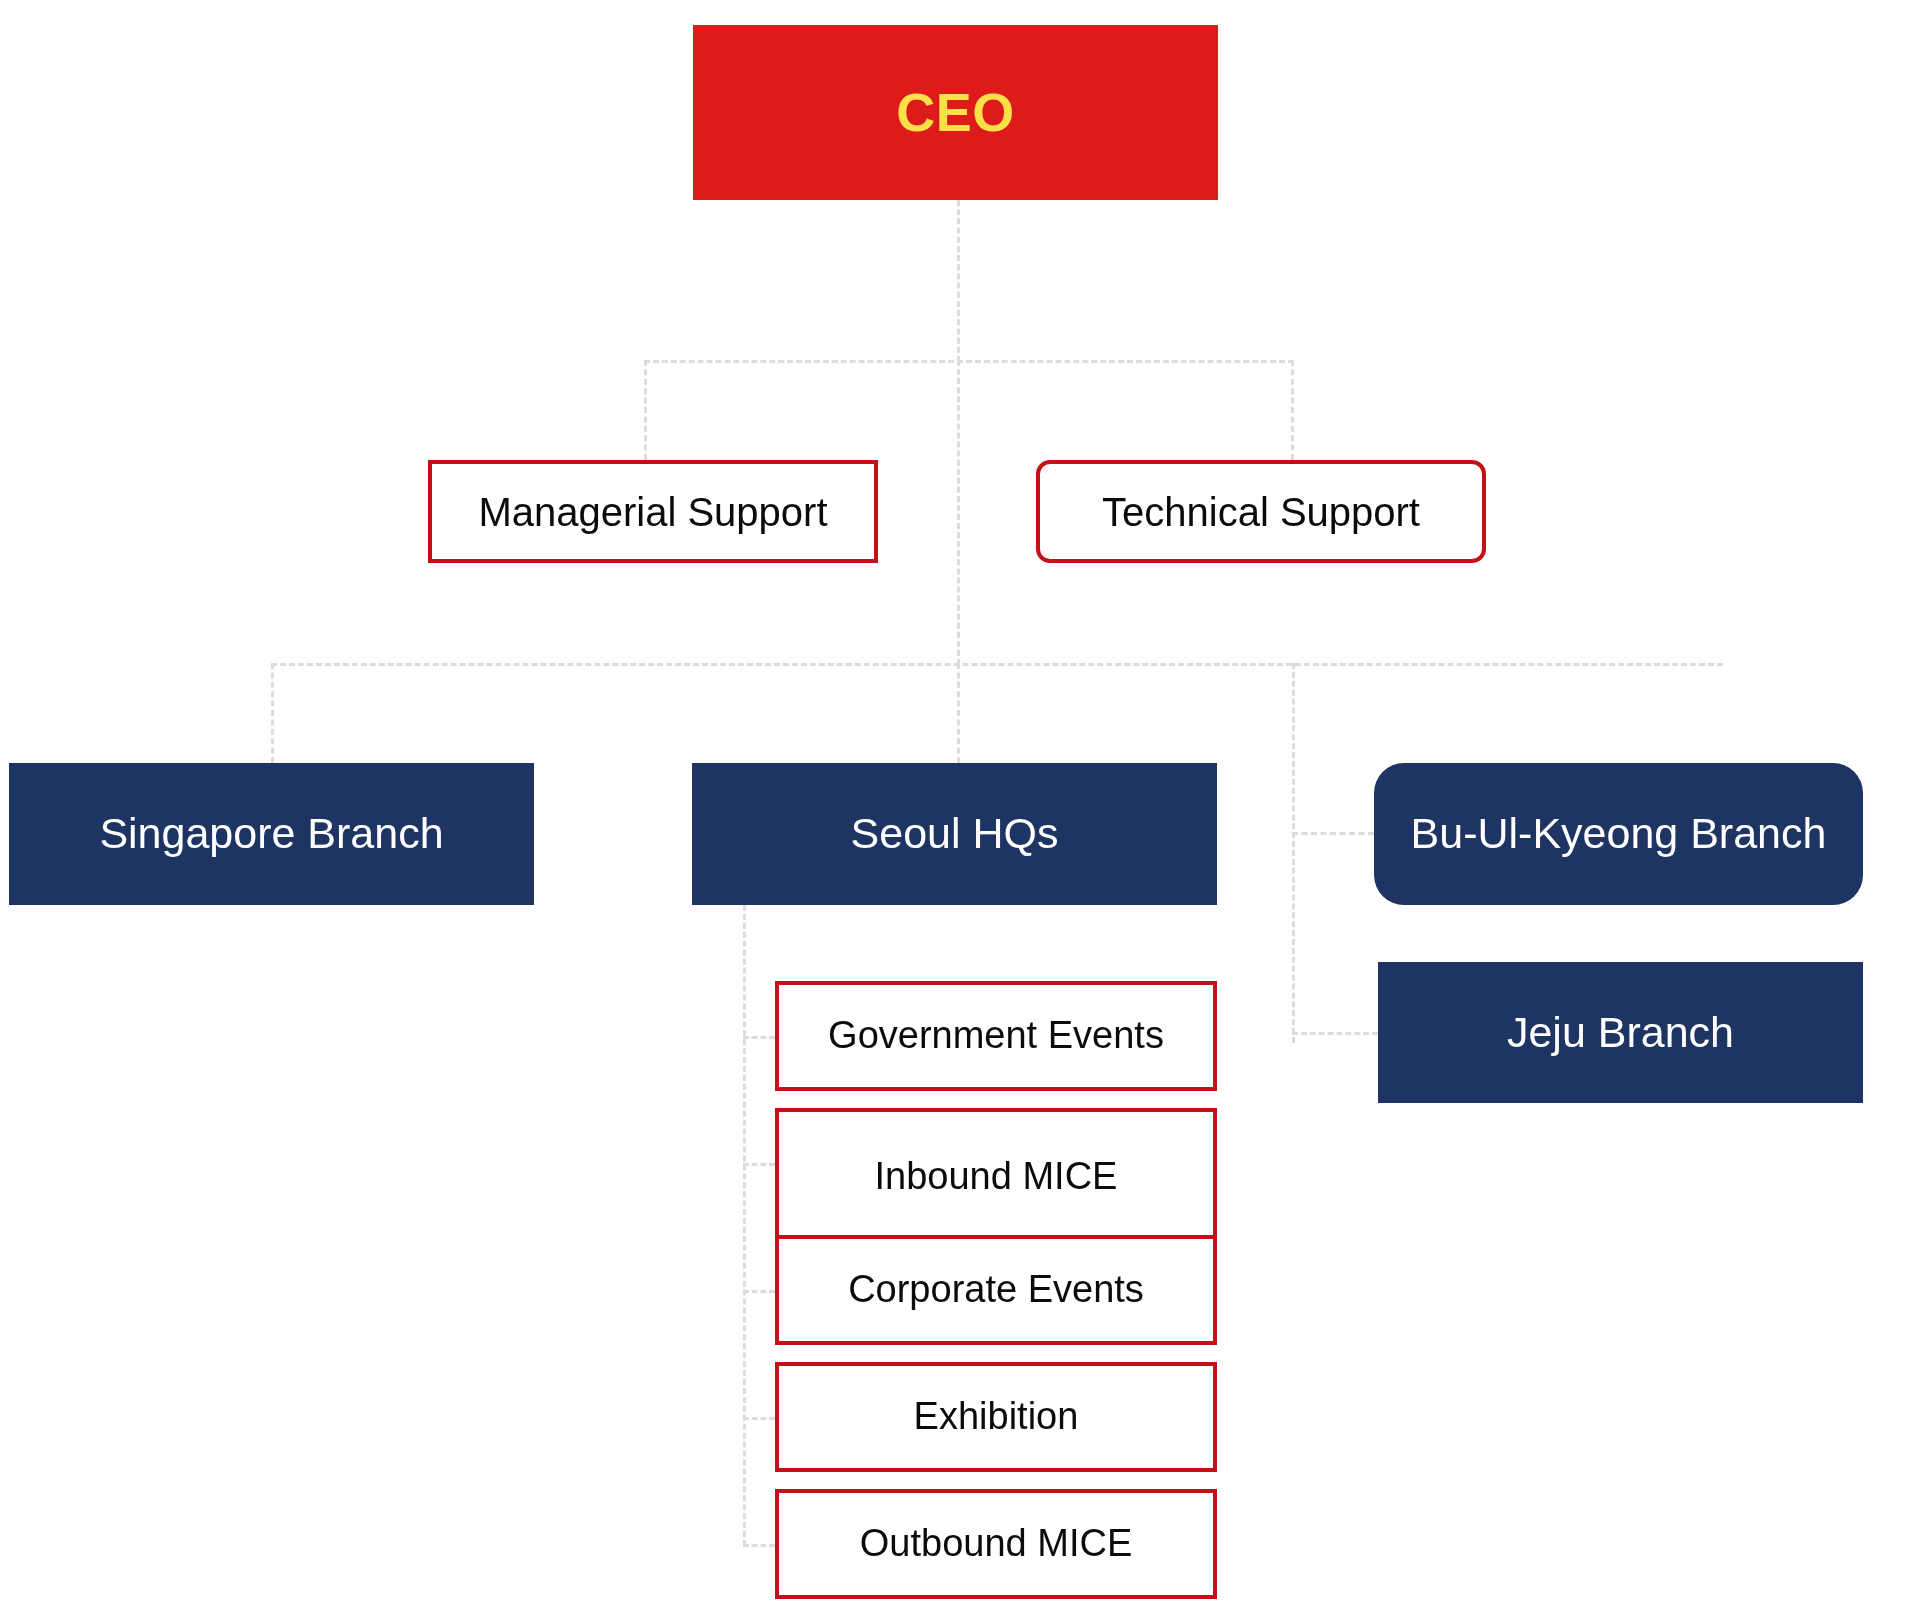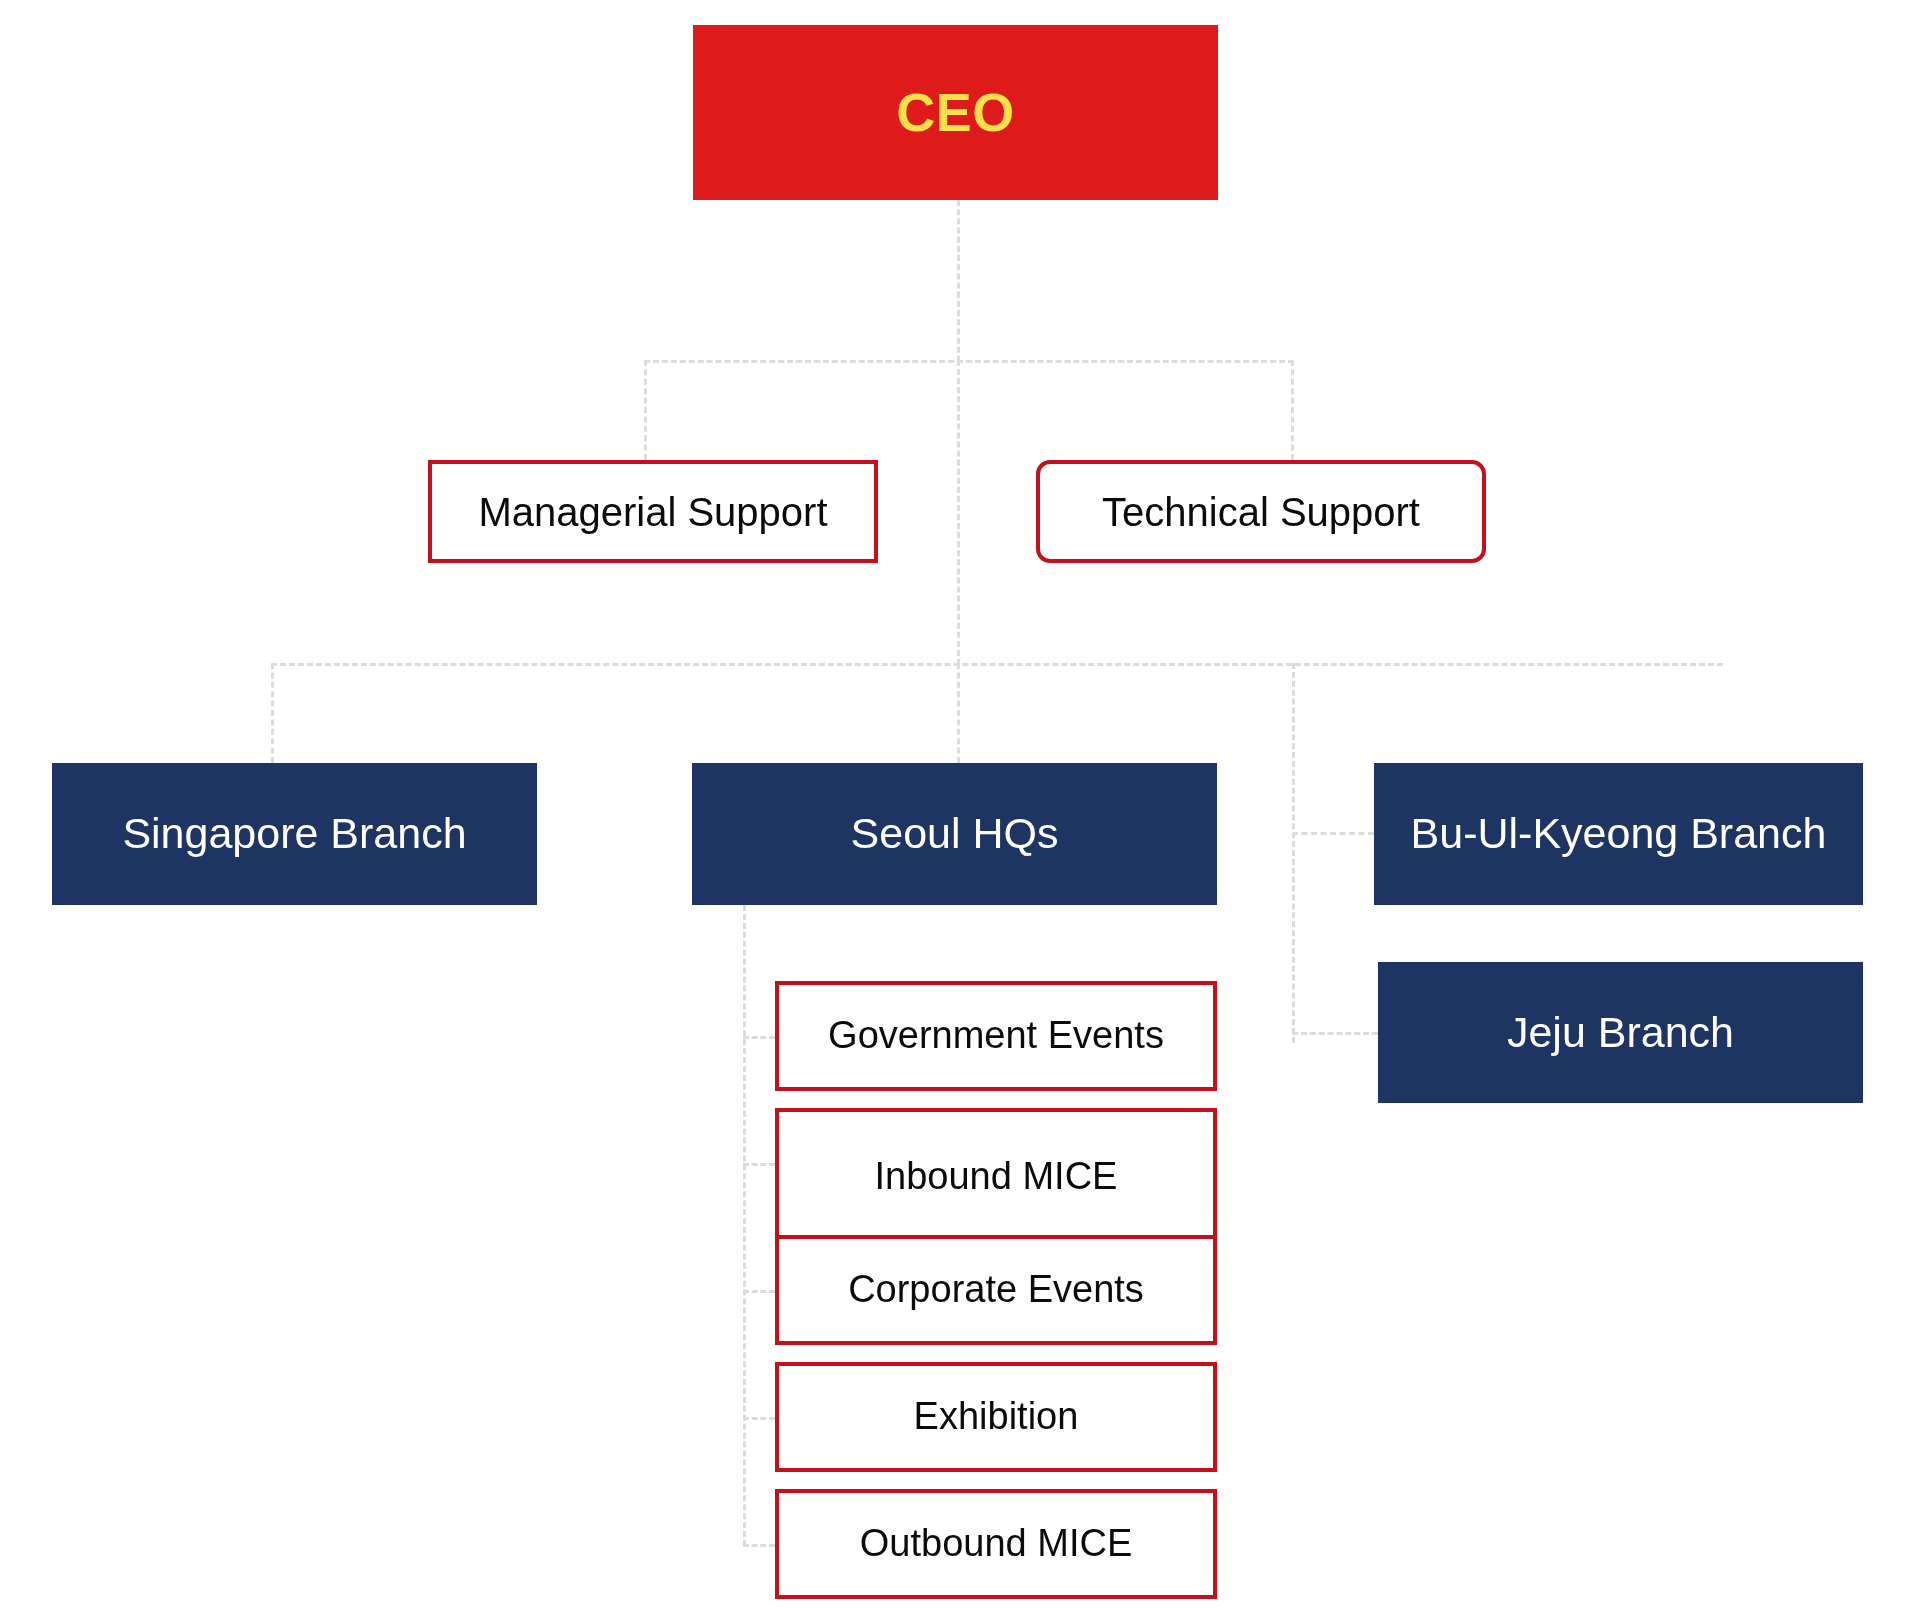--- a/index.html
+++ b/index.html
@@ -104,25 +104,25 @@
   <div class="conn conn-h" style="left:743px; top:1290px; width:32px;"></div>
   <div class="conn conn-h" style="left:743px; top:1417px; width:32px;"></div>
   <div class="conn conn-h" style="left:743px; top:1544px; width:32px;"></div>
 
   <div class="node node-ceo" style="left:693px; top:25px; width:525px; height:175px;">CEO</div>
 
   <div class="node node-outline" style="left:428px; top:460px; width:450px; height:103px;">Managerial Support</div>
 
   <div class="node node-outline" style="left:1036px; top:460px; width:450px; height:103px;border-radius:14px;">Technical Support</div>
 
-  <div class="node node-navy" style="left:9px; top:763px; width:485px; height:142px;margin-left:43px;">Singapore Branch</div>
+  <div class="node node-navy" style="left:9px; top:763px; width:525px; height:142px;">Singapore Branch</div>
 
   <div class="node node-navy" style="left:692px; top:763px; width:525px; height:142px;">Seoul HQs</div>
 
-  <div class="node node-navy" style="left:1374px; top:763px; width:489px; height:142px;">Bu-Ul-Kyeong Branch</div>
+  <div class="node node-navy" style="left:1374px; top:763px; width:489px; height:142px;border-radius:30px;">Bu-Ul-Kyeong Branch</div>
 
   <div class="node node-navy" style="left:1378px; top:962px; width:485px; height:141px;">Jeju Branch</div>
 
   <div class="node node-outline small" style="left:775px; top:981px; width:442px; height:110px;">Government Events</div>
 
   <div class="node node-outline small" style="left:775px; top:1108px; width:442px; height:138px;">Inbound MICE</div>
 
   <div class="node node-outline small" style="left:775px; top:1235px; width:442px; height:110px;">Corporate Events</div>
 
   <div class="node node-outline small" style="left:775px; top:1362px; width:442px; height:110px;">Exhibition</div>

